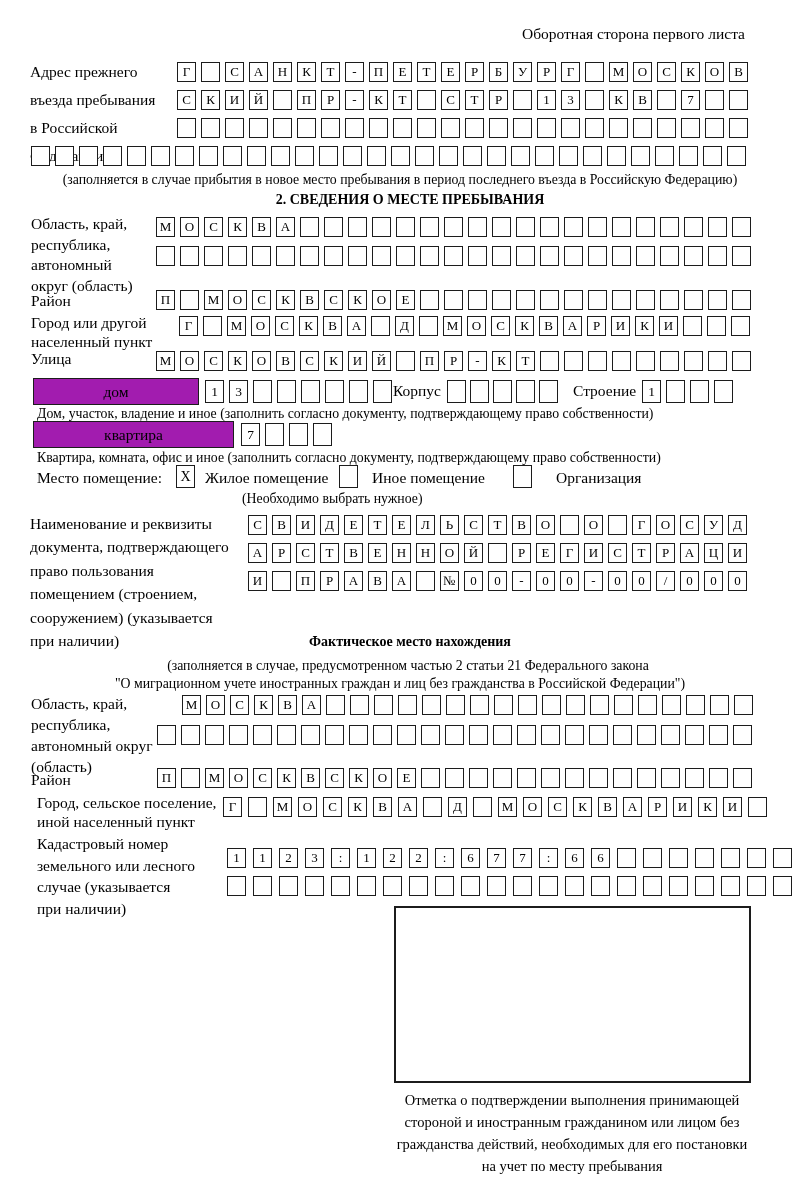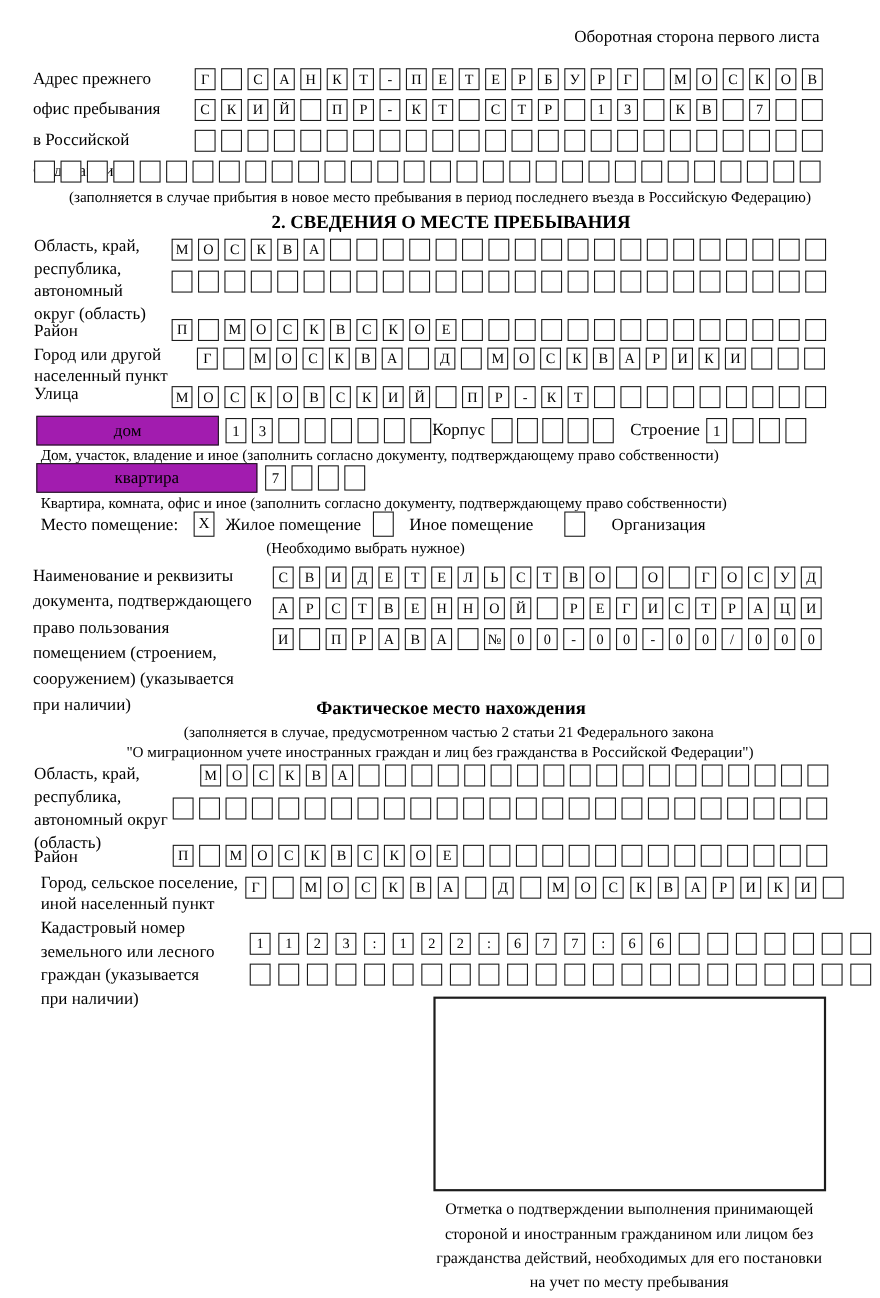--- a/index.html
+++ b/index.html
@@ -11,21 +11,21 @@
   .abs{position:absolute;}
   .label{font-size:15.5px;line-height:20px;}
   .lh28 div{line-height:28px;}
   .lh21 div{line-height:21px;}
   .lh20 div{line-height:20.5px;}
   .lh19 div{line-height:19px;}
   .lh23 div{line-height:23.4px;}
   .lh22 div{line-height:21.5px;}
   .center{left:0;right:0;text-align:center;}
   .note{font-size:13.8px;}
-  .heading{font-size:17px;font-weight:bold;padding-left:20px;}
+  .heading{font-size:14px;font-weight:bold;padding-left:20px;}
   .cellrow{display:flex;gap:5px;}
   .cellrow .cell{
     box-sizing:border-box;flex:0 0 19px;width:19px;height:20px;
     border:1.6px solid #1c1c1c;display:flex;align-items:center;justify-content:center;
     font-size:13px;background:#fff;
   }
   .tall .cell{height:23px;font-size:13.5px;}
   .g6{gap:6px;} .g7{gap:7px;} .g4{gap:4px;}
   .widebox{
     box-sizing:border-box;border:1.7px solid #1c1c1c;height:27px;
@@ -42,21 +42,21 @@
 </style>
 </head>
 <body>
 
 <div class="page">
 
   <div class="abs label" style="top:24px;right:55px;text-align:right;">Оборотная сторона первого листа</div>
 
   <div class="abs label lh28" style="left:30px;top:58px;width:160px;">
     <div>Адрес прежнего</div>
-    <div>офис пребывания</div>
+    <div>въезда пребывания</div>
     <div>в Российской</div>
     <div>Федерации</div>
   </div>
   <div class="abs cellrow" style="left:177px;top:62px;">
       <span class="cell">Г</span>
       <span class="cell"></span>
       <span class="cell">С</span>
       <span class="cell">А</span>
       <span class="cell">Н</span>
       <span class="cell">К</span>
@@ -559,21 +559,21 @@
       <span class="cell">Р</span>
       <span class="cell">И</span>
       <span class="cell">К</span>
       <span class="cell">И</span>
       <span class="cell"></span>
     </div>
 
   <div class="abs label lh22" style="left:37px;top:833px;width:195px;">
     <div>Кадастровый номер</div>
     <div>земельного или лесного</div>
-    <div>граждан (указывается</div>
+    <div>случае (указывается</div>
     <div>при наличии)</div>
   </div>
   <div class="abs cellrow g7" style="left:227px;top:848px;">
       <span class="cell">1</span>
       <span class="cell">1</span>
       <span class="cell">2</span>
       <span class="cell">3</span>
       <span class="cell">:</span>
       <span class="cell">1</span>
       <span class="cell">2</span>

